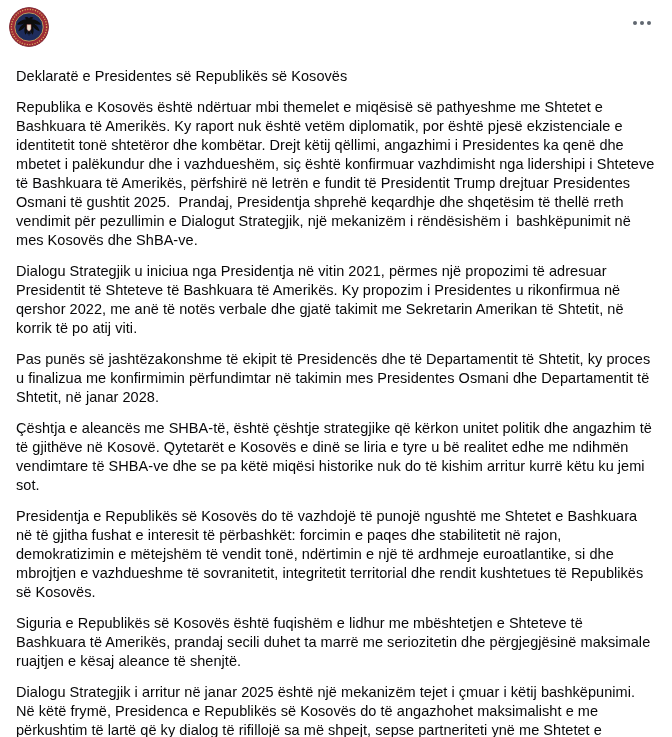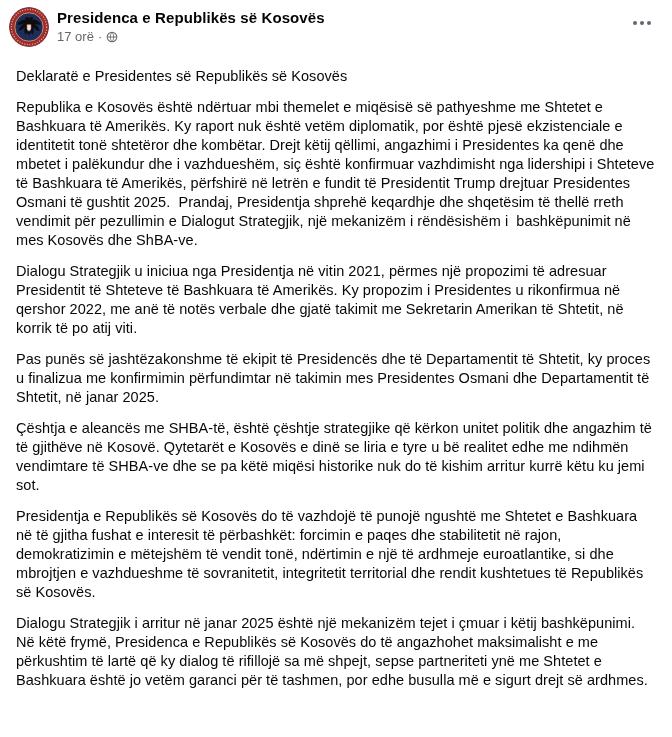--- a/index.html
+++ b/index.html
@@ -97,42 +97,32 @@
       <svg class="avatar" viewBox="0 0 40 40" aria-hidden="true">
         <circle cx="20" cy="20" r="19.6" fill="#9e2a35"></circle>
         <circle cx="20" cy="20" r="19.6" fill="none" stroke="#6f1d26" stroke-width="0.8"></circle>
         <circle cx="20" cy="20" r="17.6" fill="none" stroke="#d9b35f" stroke-width="1.3" stroke-dasharray="1.1 1.5"></circle>
         <circle cx="20" cy="20" r="14.2" fill="#1e2c5c" stroke="#d9b35f" stroke-width="0.8"></circle>
         <path fill="#0d0d0d" d="M20 11.5 C18.8 9.8 16.4 9.6 15.6 11 L17.4 12.2 C12.8 12.6 9.6 14.6 7.9 17.6 C10.4 17.8 12.8 17.4 15 16.4 C11.8 18.6 9.9 21.2 9.3 24.2 C12 23.4 14.4 21.9 16.2 19.8 C15 22.6 15 25.4 16.6 27.8 C17.8 26 18.6 24 19 21.8 L18.2 27.2 L19.4 26.6 L20 29.2 L20.6 26.6 L21.8 27.2 L21 21.8 C21.4 24 22.2 26 23.4 27.8 C25 25.4 25 22.6 23.8 19.8 C25.6 21.9 28 23.4 30.7 24.2 C30.1 21.2 28.2 18.6 25 16.4 C27.2 17.4 29.6 17.8 32.1 17.6 C30.4 14.6 27.2 12.6 22.6 12.2 L24.4 11 C23.6 9.6 21.2 9.8 20 11.5 Z"></path>
         <path d="M17.9 17.6 h4.2 v3.8 c0 1.7 -2.1 2.8 -2.1 2.8 s-2.1 -1.1 -2.1 -2.8 Z" fill="#ece4d2" stroke="#9e2a35" stroke-width="0.4"></path>
       </svg>
     </span>
 
-    <div class="header-info">
-      <div class="page-name">Presidenca e Republikës së Kosovës</div>
-      <div class="meta">
-        <span class="timestamp">17 orë</span>
-        <span class="sep">·</span>
-        <svg class="globe" viewBox="0 0 16 16" aria-hidden="true">
-          <circle cx="8" cy="8" r="6.4" fill="none" stroke="currentColor" stroke-width="1.4"></circle>
-          <path d="M1.6 8 h12.8 M8 1.6 c-2.9 3 -2.9 9.8 0 12.8 M8 1.6 c2.9 3 2.9 9.8 0 12.8" fill="none" stroke="currentColor" stroke-width="1.2"></path>
-        </svg>
-      </div>
-    </div>
 
     <button class="menu-btn" aria-label="More options">
       <span class="dot"></span>
       <span class="dot"></span>
       <span class="dot"></span>
     </button>
   </div>
 
   <div class="body-text">
     <p class="para">Deklaratë e Presidentes së Republikës së Kosovës</p>
     <p class="para">Republika e Kosovës është ndërtuar mbi themelet e miqësisë së pathyeshme me Shtetet e Bashkuara të Amerikës. Ky raport nuk është vetëm diplomatik, por është pjesë ekzistenciale e identitetit tonë shtetëror dhe kombëtar. Drejt këtij qëllimi, angazhimi i Presidentes ka qenë dhe mbetet i palëkundur dhe i vazhdueshëm, siç është konfirmuar vazhdimisht nga lidershipi i Shteteve të Bashkuara të Amerikës, përfshirë në letrën e fundit të Presidentit Trump drejtuar Presidentes Osmani të gushtit 2025.  Prandaj, Presidentja shprehë keqardhje dhe shqetësim të thellë rreth vendimit për pezullimin e Dialogut Strategjik, një mekanizëm i rëndësishëm i  bashkëpunimit në mes Kosovës dhe ShBA-ve.</p>
     <p class="para">Dialogu Strategjik u iniciua nga Presidentja në vitin 2021, përmes një propozimi të adresuar Presidentit të Shteteve të Bashkuara të Amerikës. Ky propozim i Presidentes u rikonfirmua në qershor 2022, me anë të notës verbale dhe gjatë takimit me Sekretarin Amerikan të Shtetit, në korrik të po atij viti.</p>
-    <p class="para">Pas punës së jashtëzakonshme të ekipit të Presidencës dhe të Departamentit të Shtetit, ky proces u finalizua me konfirmimin përfundimtar në takimin mes Presidentes Osmani dhe Departamentit të Shtetit, në janar 2025.</p>
+    <p class="para">Pas punës së jashtëzakonshme të ekipit të Presidencës dhe të Departamentit të Shtetit, ky proces u finalizua me konfirmimin përfundimtar në takimin mes Presidentes Osmani dhe Departamentit të Shtetit, në janar 2028.</p>
     <p class="para">Çështja e aleancës me SHBA-të, është çështje strategjike që kërkon unitet politik dhe angazhim të të gjithëve në Kosovë. Qytetarët e Kosovës e dinë se liria e tyre u bë realitet edhe me ndihmën vendimtare të SHBA-ve dhe se pa këtë miqësi historike nuk do të kishim arritur kurrë këtu ku jemi sot.</p>
     <p class="para">Presidentja e Republikës së Kosovës do të vazhdojë të punojë ngushtë me Shtetet e Bashkuara në të gjitha fushat e interesit të përbashkët: forcimin e paqes dhe stabilitetit në rajon, demokratizimin e mëtejshëm të vendit tonë, ndërtimin e një të ardhmeje euroatlantike, si dhe mbrojtjen e vazhdueshme të sovranitetit, integritetit territorial dhe rendit kushtetues të Republikës së Kosovës.</p>
+    <p class="para">Siguria e Republikës së Kosovës është fuqishëm e lidhur me mbështetjen e Shteteve të Bashkuara të Amerikës, prandaj secili duhet ta marrë me seriozitetin dhe përgjegjësinë maksimale ruajtjen e kësaj aleance të shenjtë.</p>
     <p class="para">Dialogu Strategjik i arritur në janar 2025 është një mekanizëm tejet i çmuar i këtij bashkëpunimi. Në këtë frymë, Presidenca e Republikës së Kosovës do të angazhohet maksimalisht e me përkushtim të lartë që ky dialog të rifillojë sa më shpejt, sepse partneriteti ynë me Shtetet e Bashkuara është jo vetëm garanci për të tashmen, por edhe busulla më e sigurt drejt së ardhmes.</p>
   </div>
 
 </div>
 
 </body></html>

